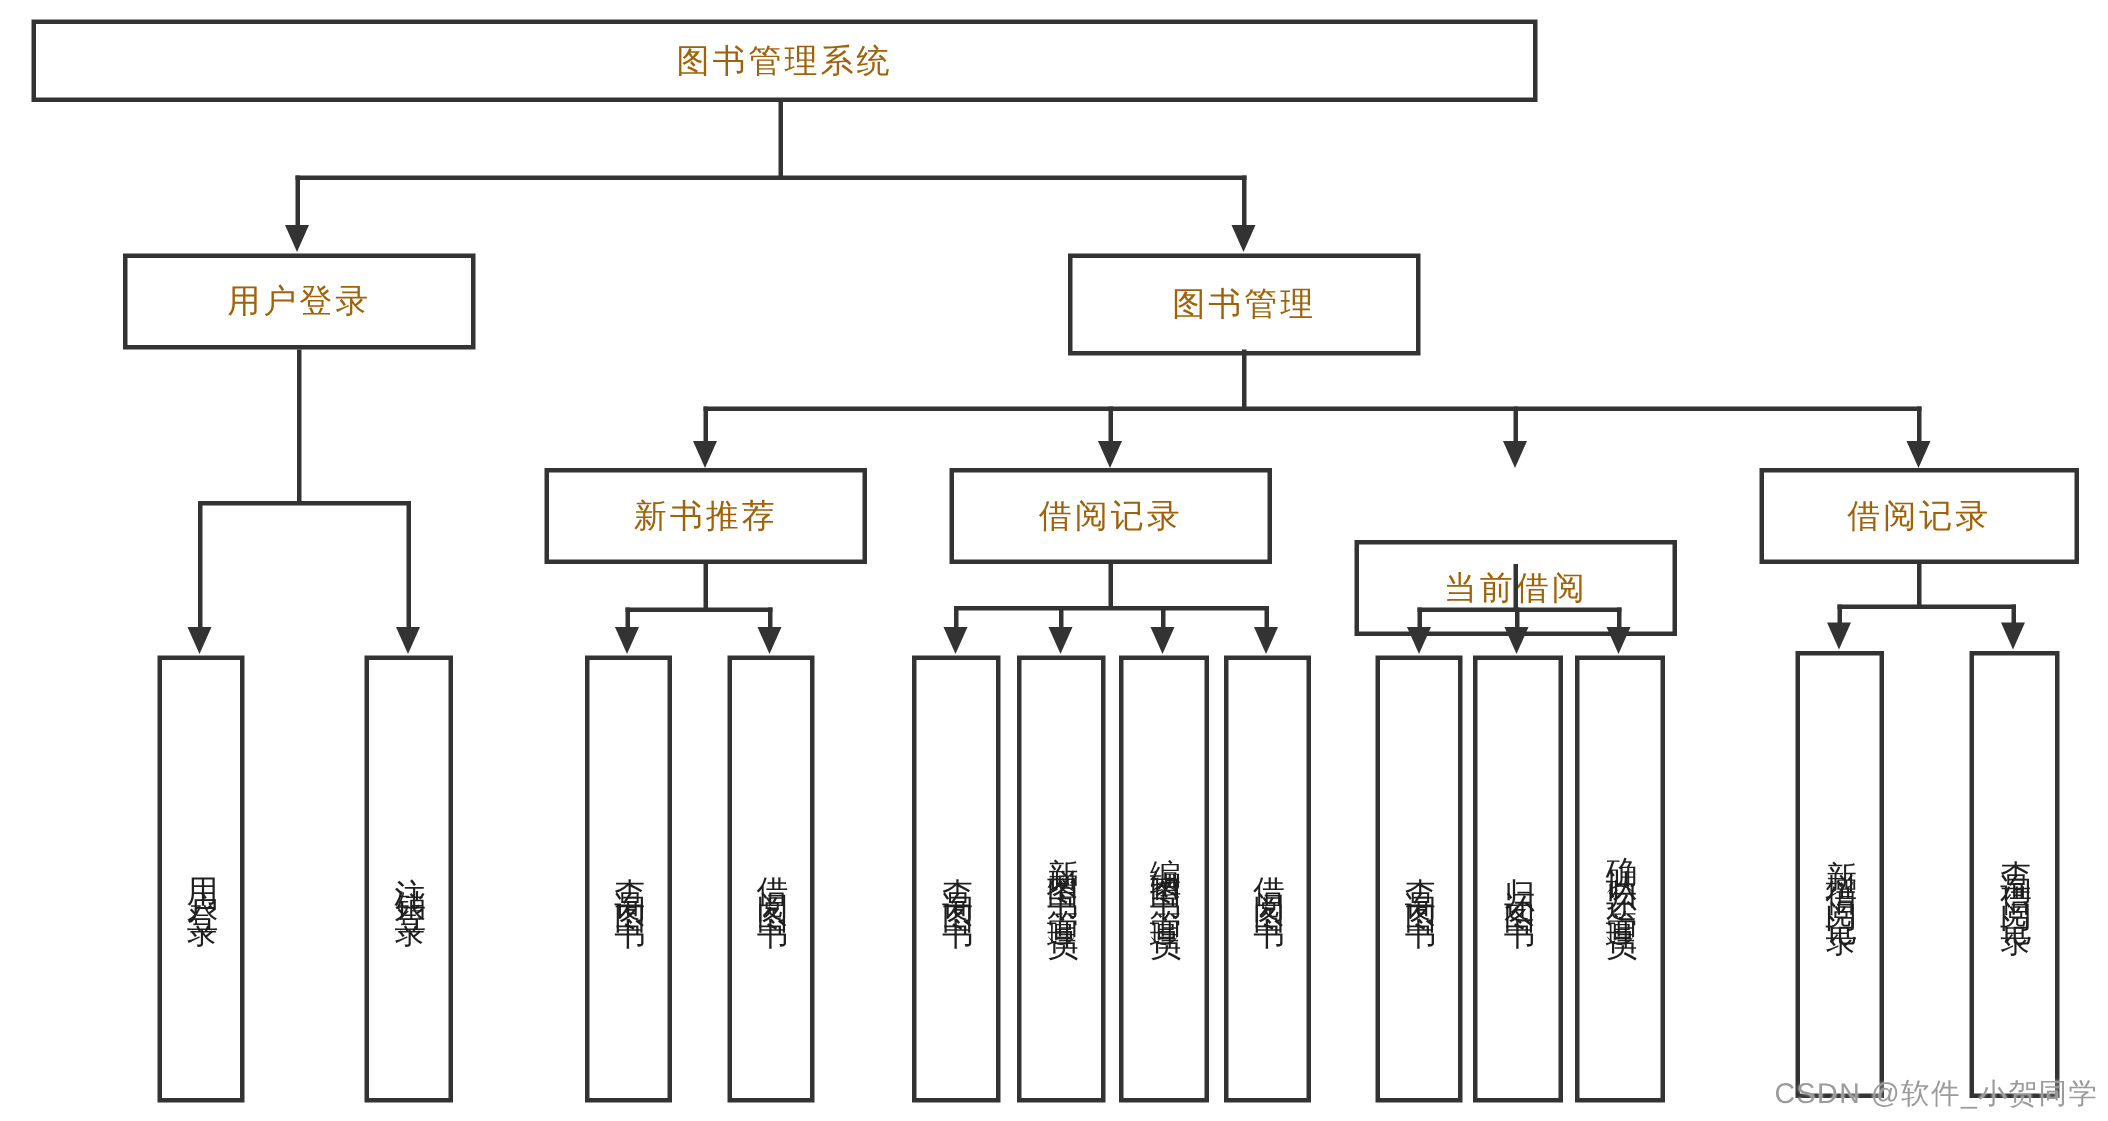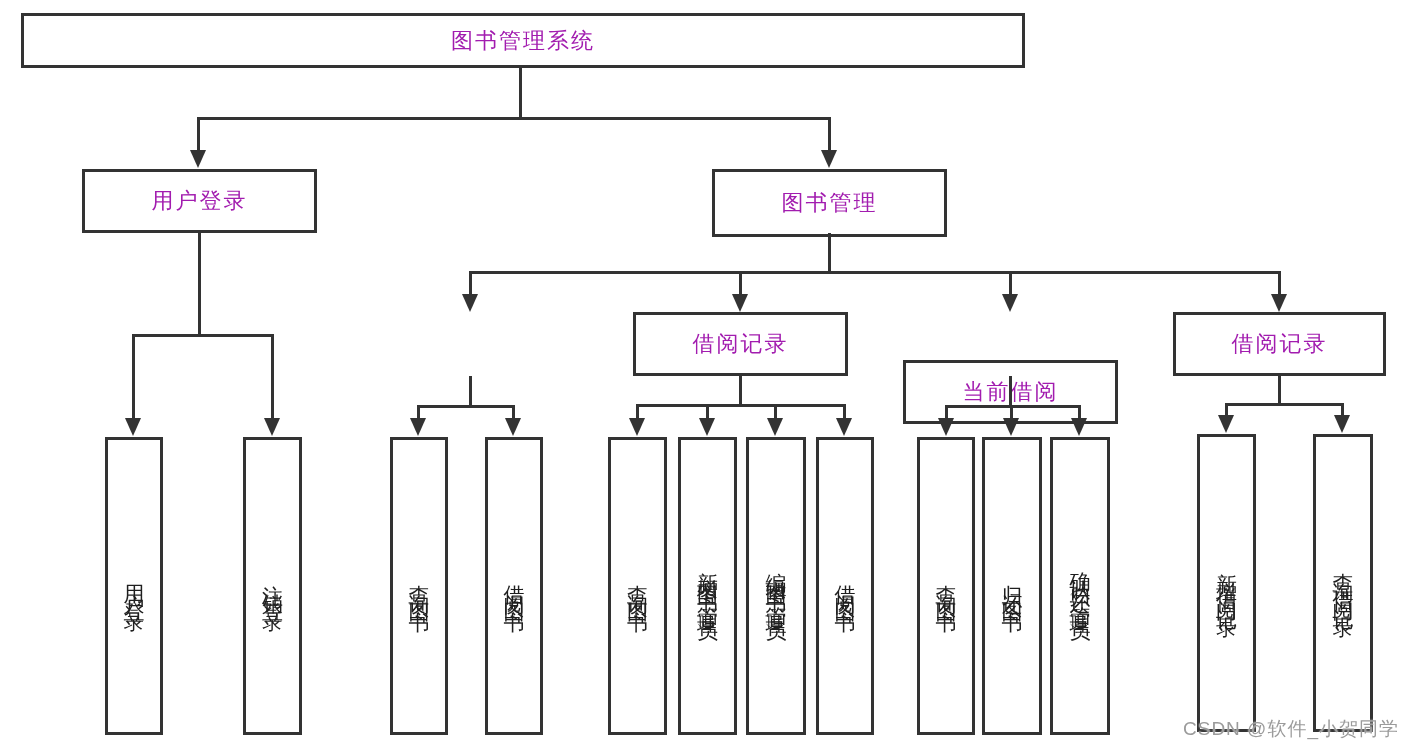--- a/index.html
+++ b/index.html
@@ -18,21 +18,21 @@
     border: 3px solid #333333;
     background: #ffffff;
     display: flex;
     align-items: center;
     justify-content: center;
     color: #1f1f1f;
   }
   .box.h span {
     font-size: 22px;
     letter-spacing: 2px;
-    color: #a21caf;
+    color: #a16207;
     white-space: nowrap;
   }
   .box.v .vt {
     writing-mode: vertical-rl;
     text-orientation: mixed;
     font-size: 21px;
     letter-spacing: 9px;
     color: #1f1f1f;
     white-space: nowrap;
   }
@@ -96,20 +96,23 @@
   <div class="ln" style="left:469px; top:271px; width:812px; height:3px;"></div>
   <div class="ln" style="left:469px; top:271px; width:3px; height:24px;"></div>
   <div class="ah" style="left:462px; top:294px;"></div>
   <div class="ln" style="left:739px; top:271px; width:3px; height:24px;"></div>
   <div class="ah" style="left:732px; top:294px;"></div>
   <div class="ln" style="left:1009px; top:271px; width:3px; height:24px;"></div>
   <div class="ah" style="left:1002px; top:294px;"></div>
   <div class="ln" style="left:1278px; top:271px; width:3px; height:24px;"></div>
   <div class="ah" style="left:1271px; top:294px;"></div>
 
+  <div class="box h" style="left:363px; top:312px; width:215px; height:64px;">
+    <span>新书推荐</span>
+  </div>
   <div class="box h" style="left:633px; top:312px; width:215px; height:64px;">
     <span>借阅记录</span>
   </div>
   <div class="box h" style="left:903px; top:312px; width:215px; height:64px;margin-top:48px;">
     <span>当前借阅</span>
   </div>
   <div class="box h" style="left:1173px; top:312px; width:213px; height:64px;">
     <span>借阅记录</span>
   </div>
 

